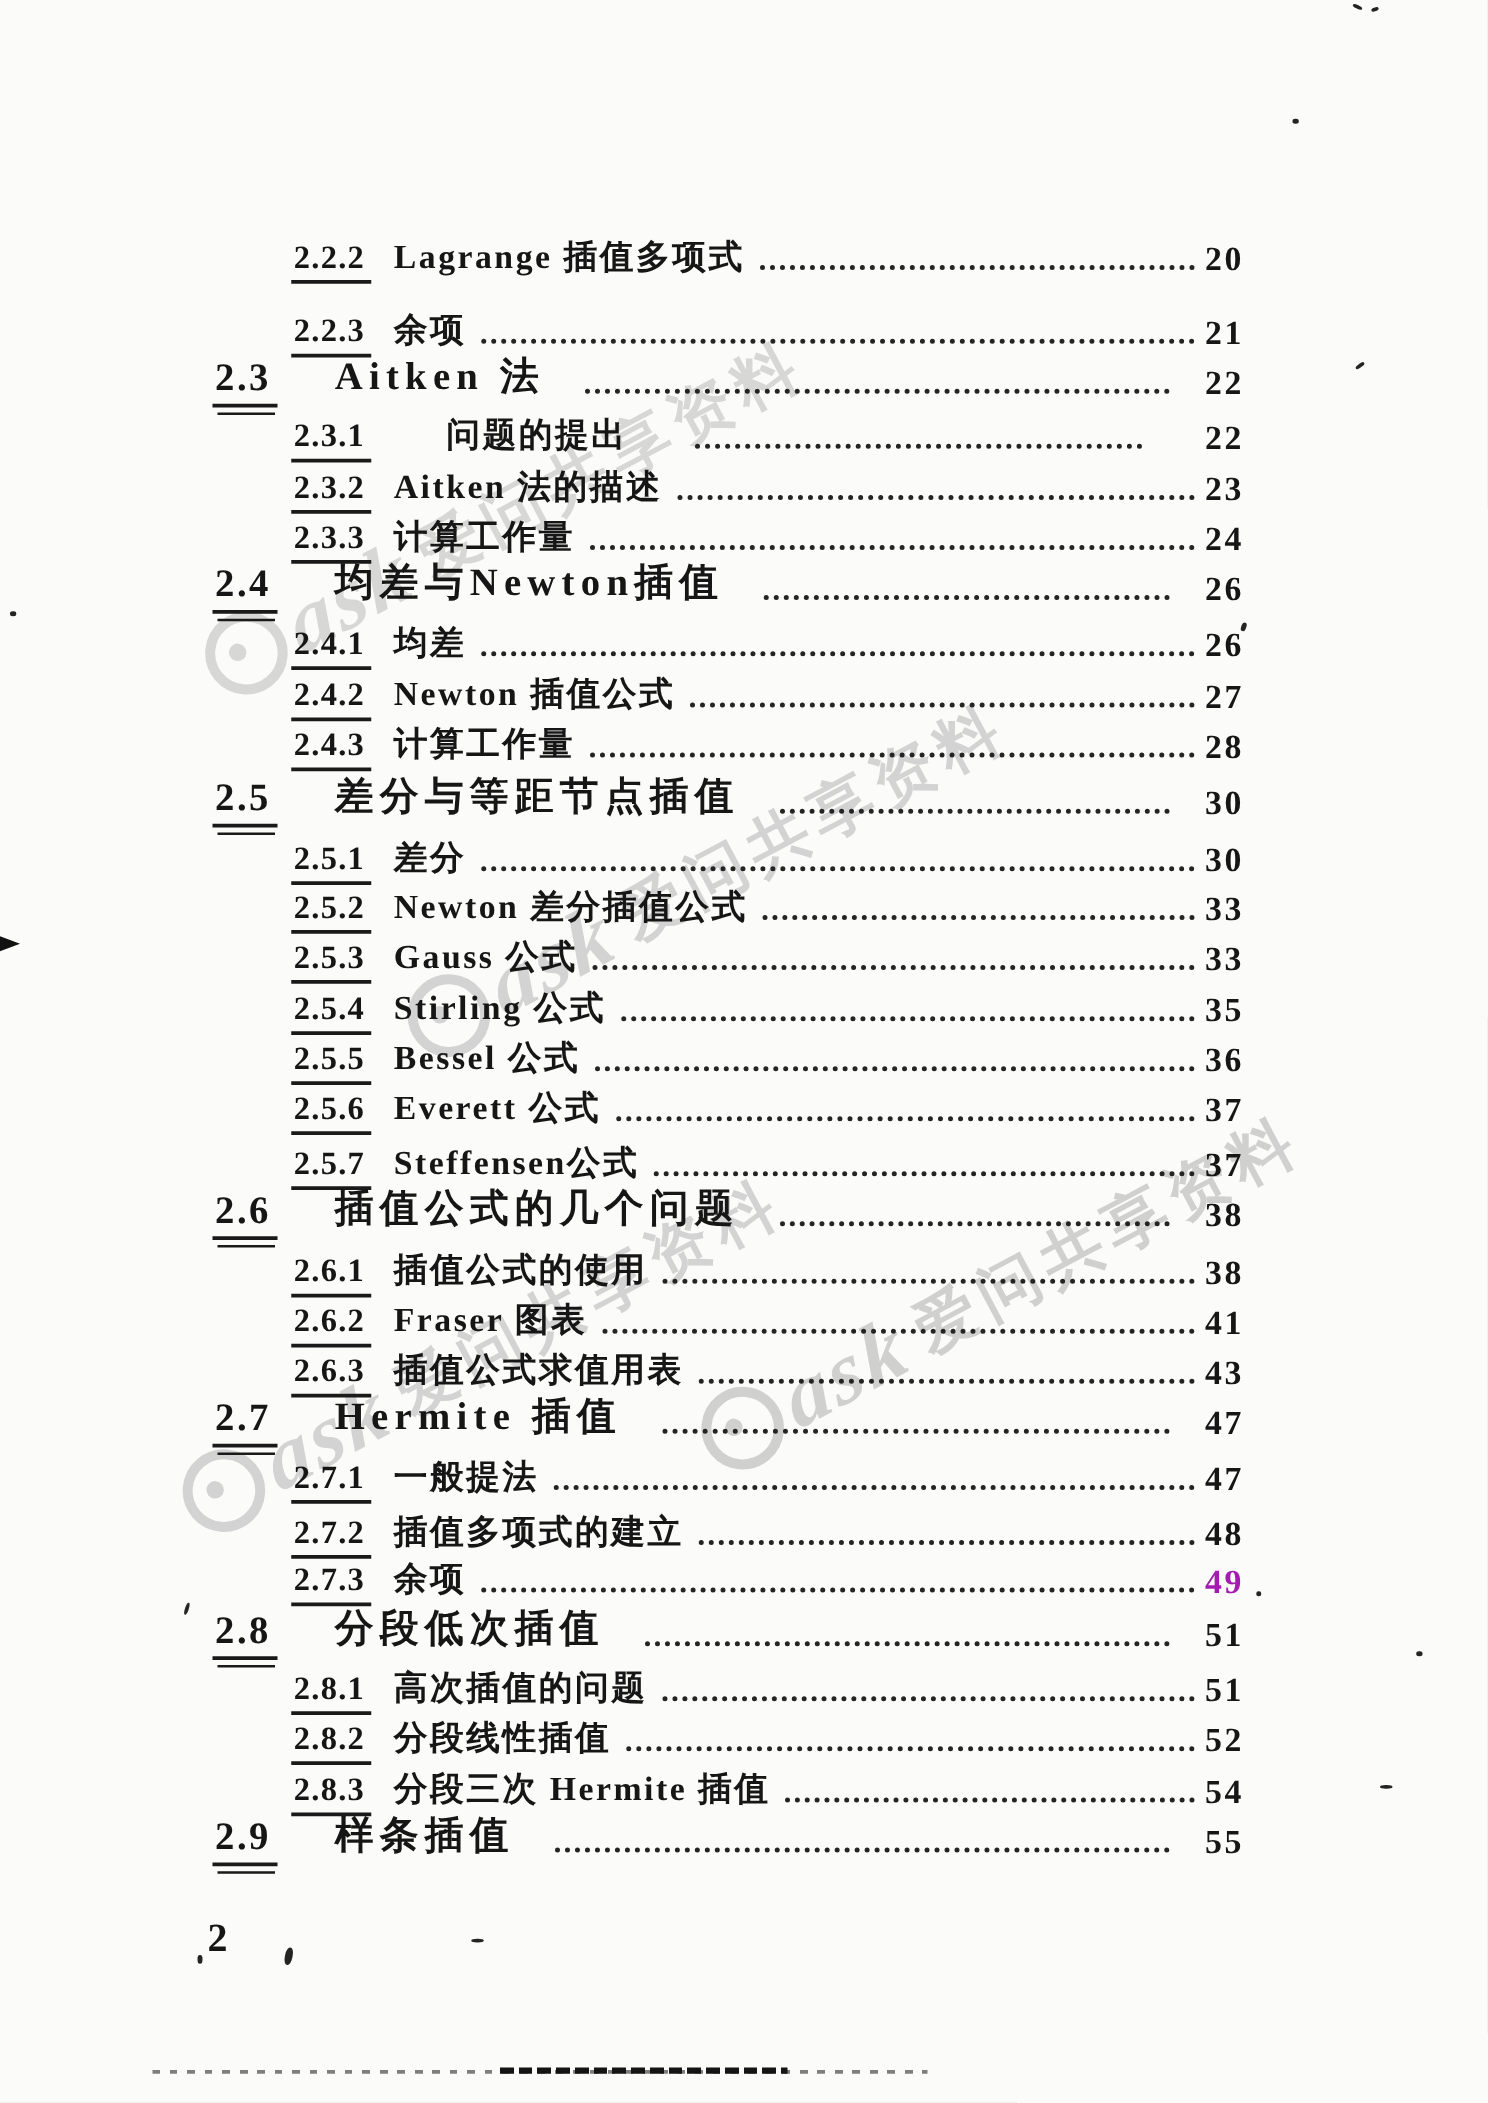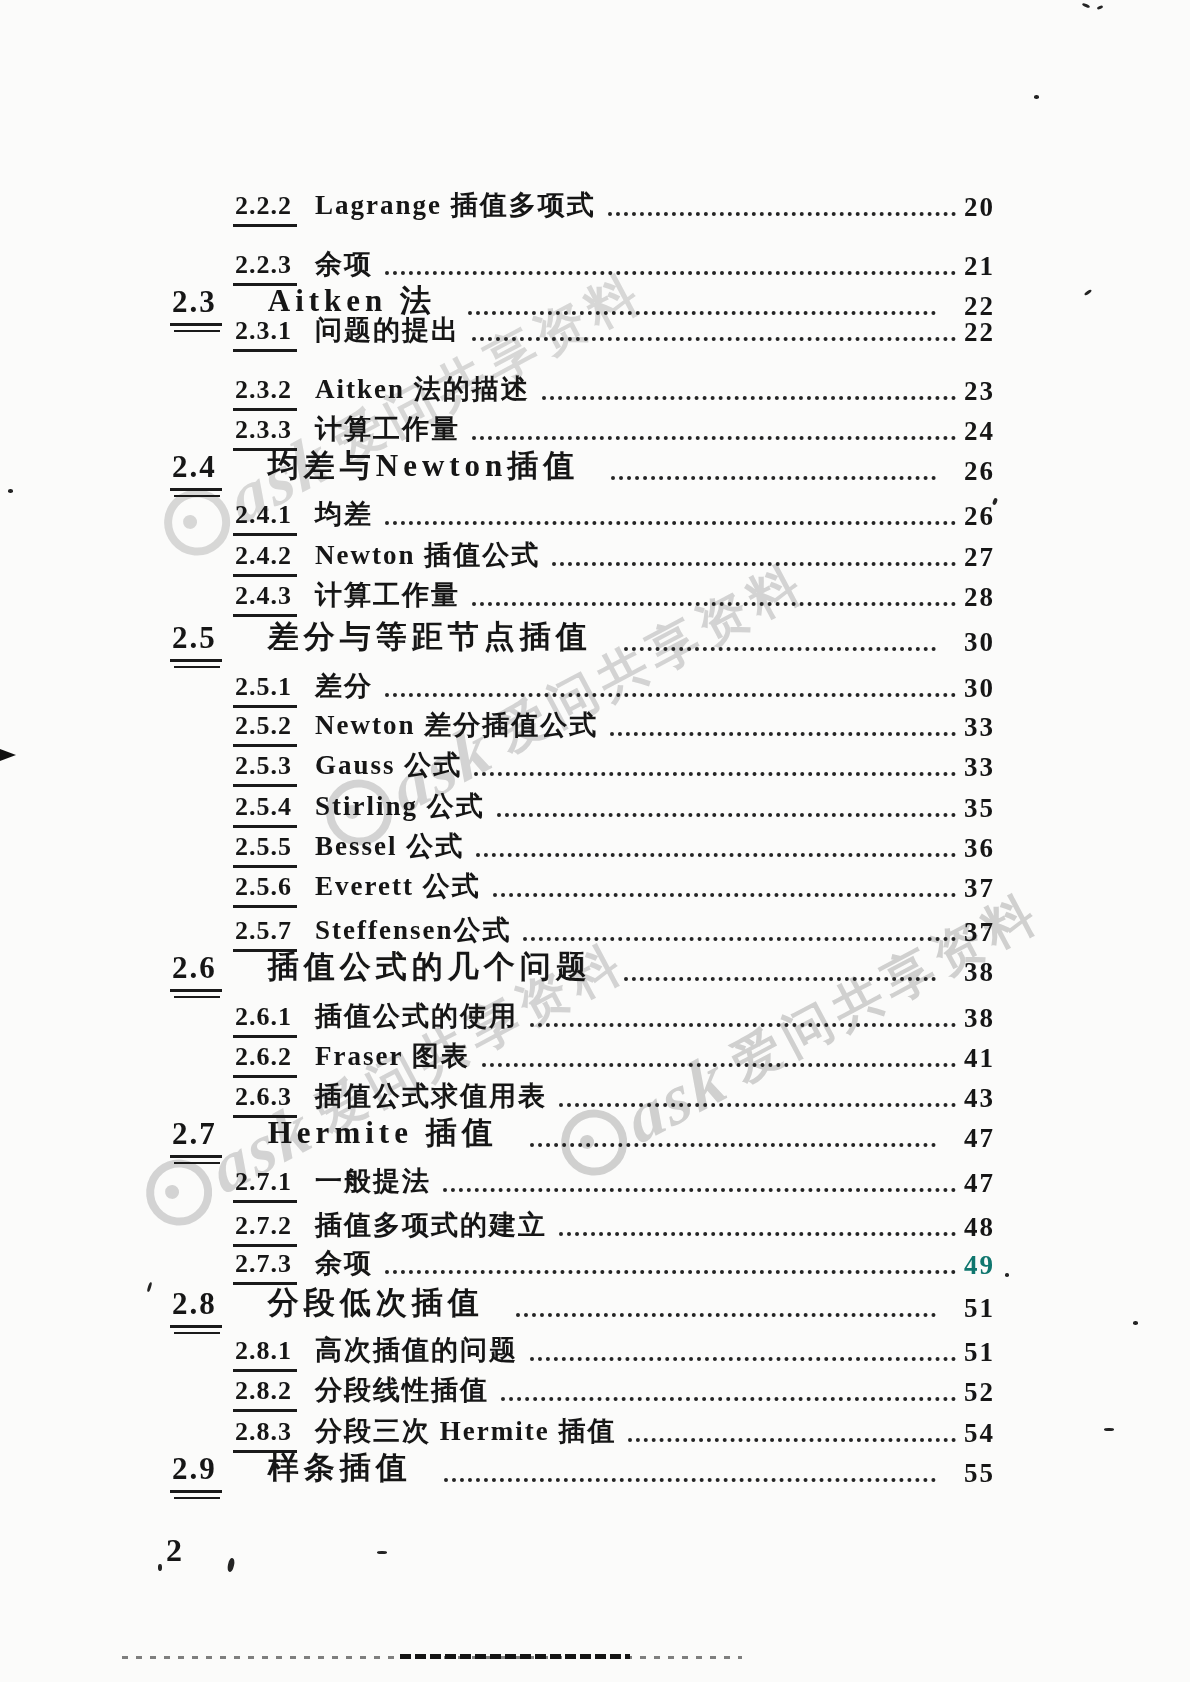--- a/index.html
+++ b/index.html
@@ -67,21 +67,21 @@
   .lvl2{padding-left:233px;}
   .lvl2 .num{font-size:26px;letter-spacing:1px;}
   .lvl2 .title{font-size:27px;letter-spacing:2px;margin-left:18px;}
   .title{white-space:nowrap;padding-bottom:4px;font-weight:bold;}
   .leader{
     flex:1 1 auto;min-width:28px;
     border-bottom:4px dotted #242424;
     margin:0 8px 11px 12px;
   }
   .pg{font-size:27px;font-weight:bold;padding-bottom:4px;letter-spacing:2px;margin-top:32px;}
-  .pg.faded{color:#0f766e;text-align:right;}
+  .pg.faded{color:#a21caf;text-align:right;}
   
   .footer-page{
     position:absolute;left:166px;top:1532px;
     font-size:32px;font-weight:bold;z-index:2;
   }
   .edge-mark{
     position:absolute;left:0;top:749px;width:0;height:0;
     border-top:6px solid transparent;border-bottom:6px solid transparent;
     border-left:16px solid #111;z-index:2;
   }
@@ -135,21 +135,21 @@
         <span class="title">余项</span>
         <span class="leader"></span>
         <span class="pg">21</span>
       </div>
       <div class="row lvl1" style="top: 280px;">
         <span class="num">2.3</span>
         <span class="title">Aitken 法</span>
         <span class="leader"></span>
         <span class="pg">22</span>
       </div>
-      <div class="row lvl2" style="top: 306px;">
+      <div class="row lvl2" style="top: 324px; gap: 42px;">
         <span class="num">2.3.1</span>
         <span class="title">问题的提出</span>
         <span class="leader"></span>
         <span class="pg">22</span>
       </div>
       <div class="row lvl2" style="top: 365px;">
         <span class="num">2.3.2</span>
         <span class="title">Aitken 法的描述</span>
         <span class="leader"></span>
         <span class="pg">23</span>

